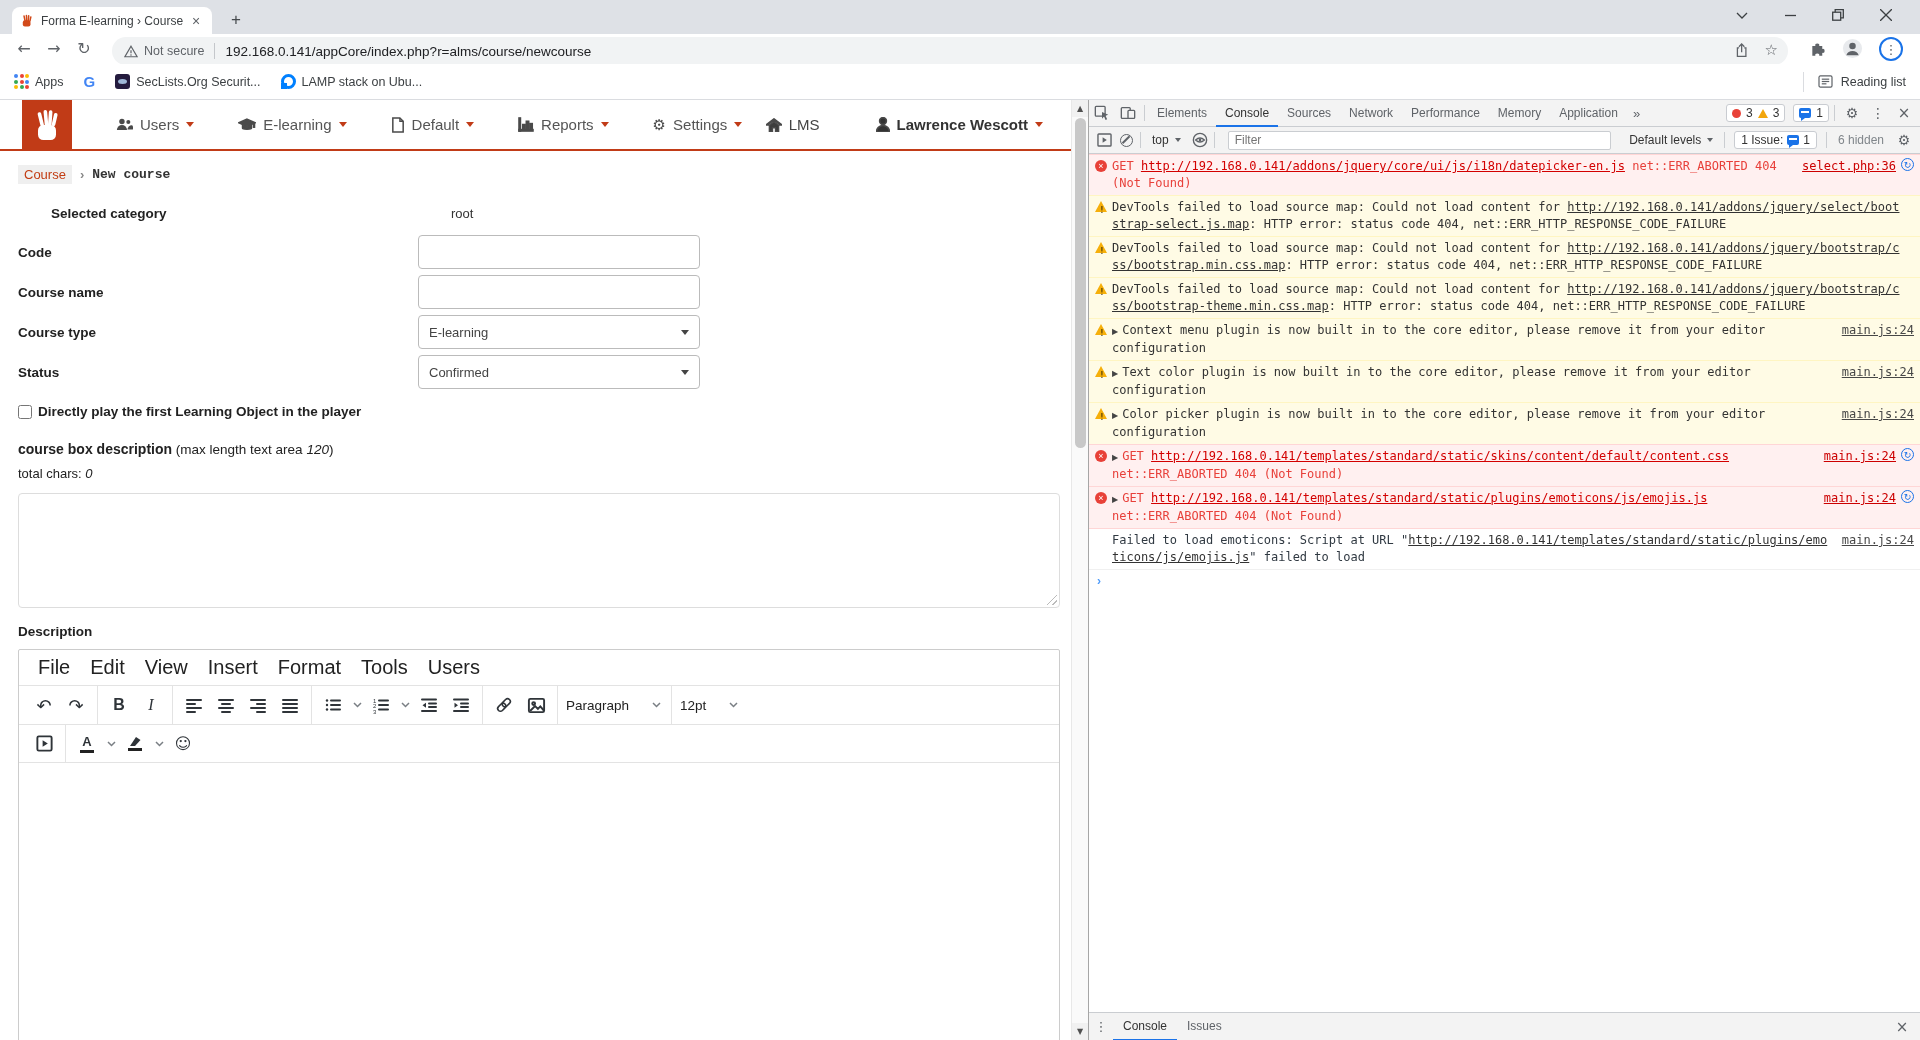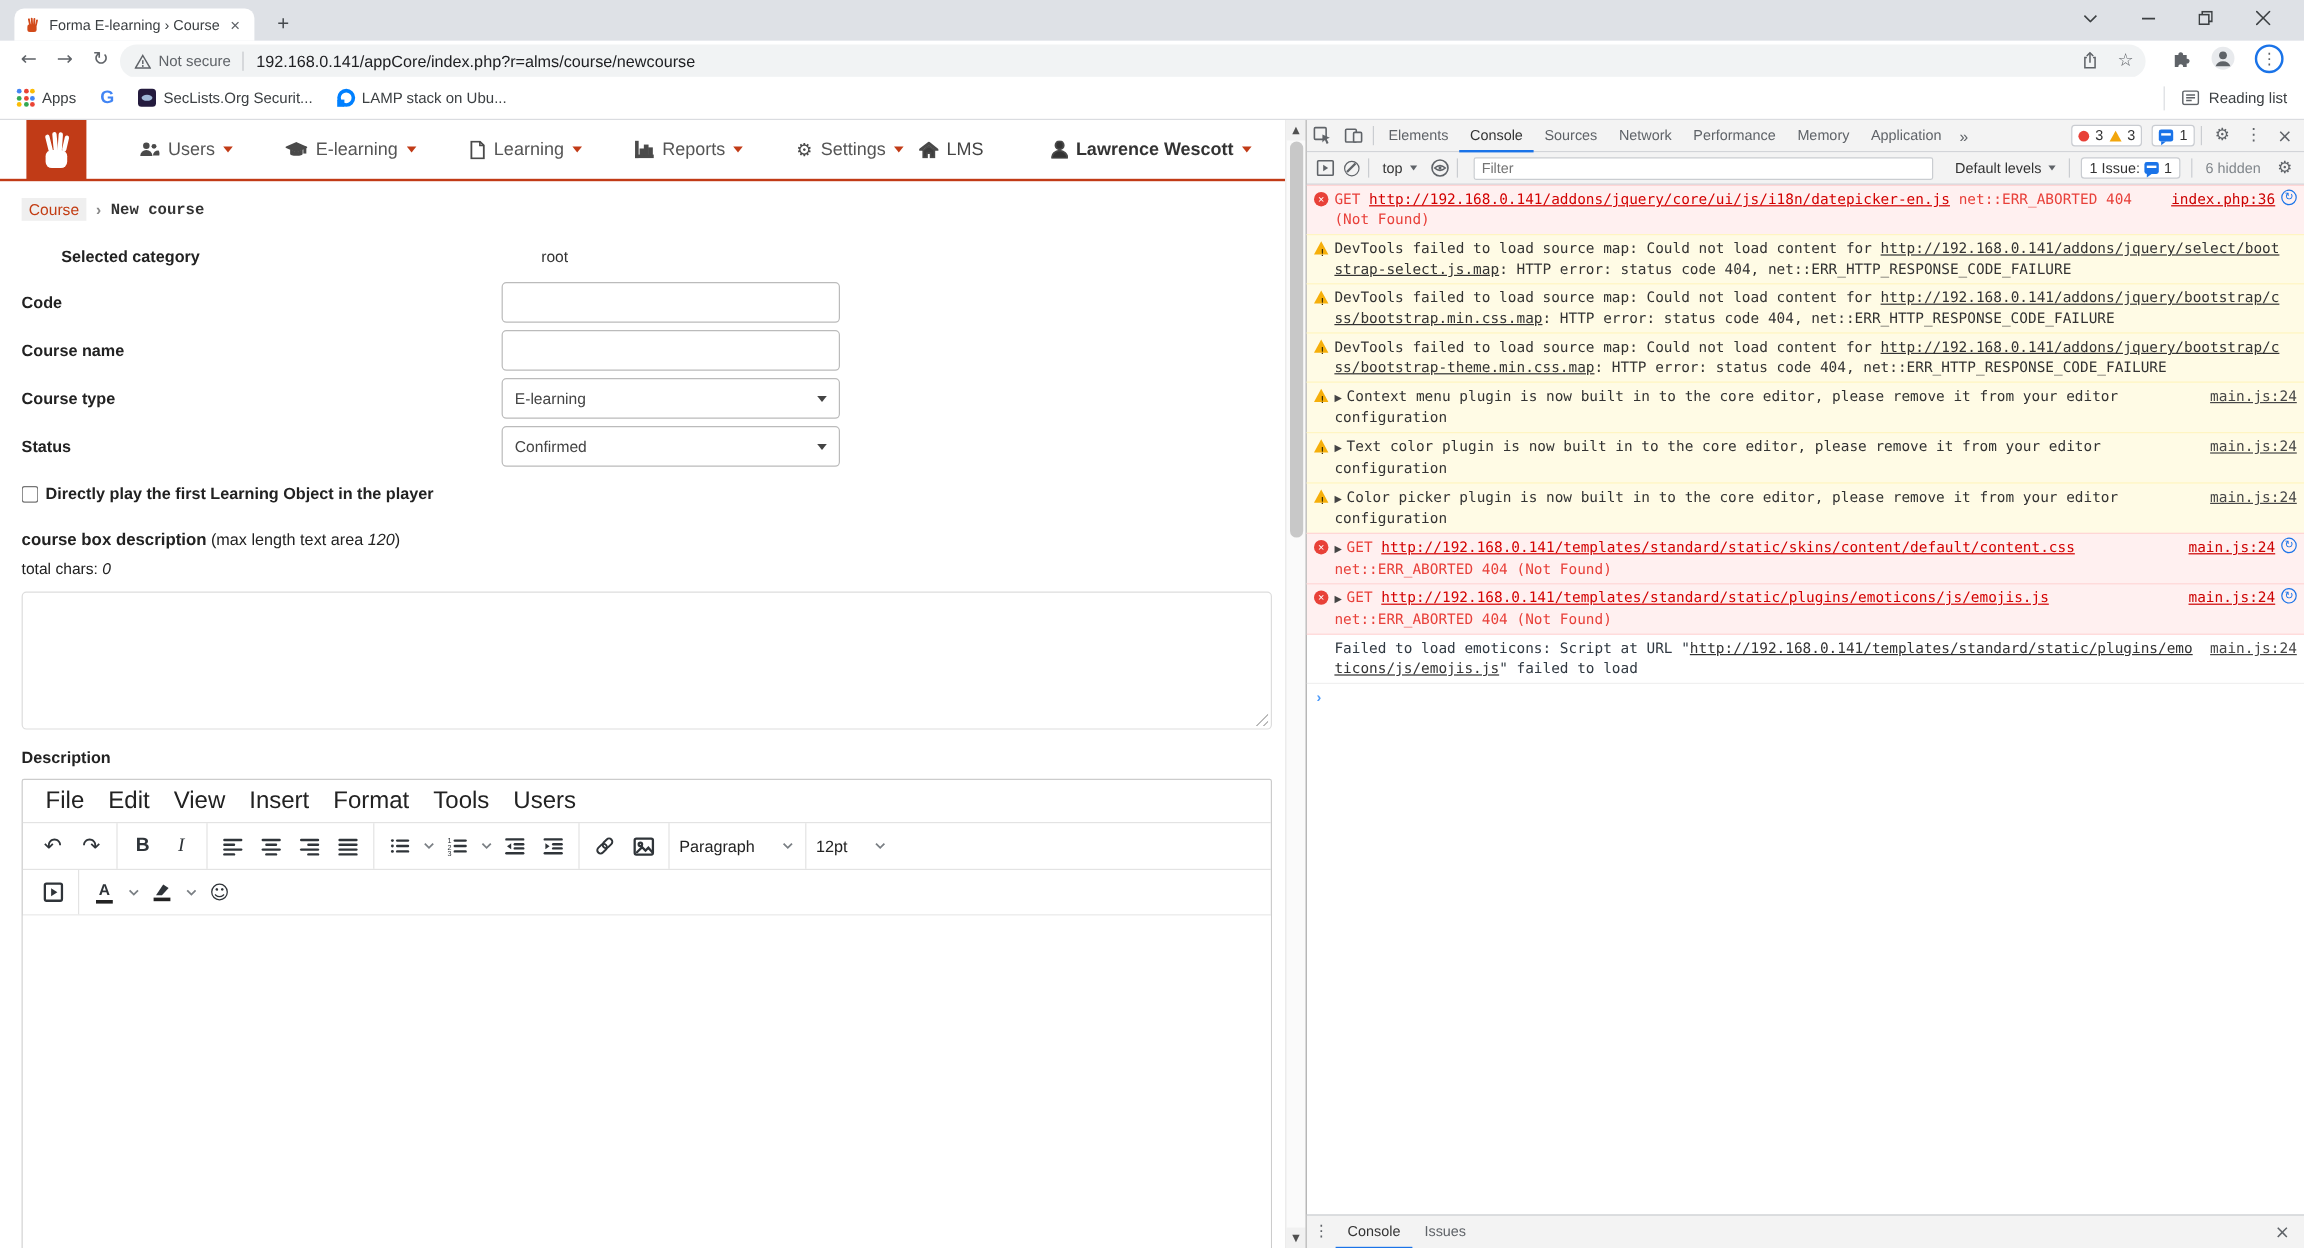--- a/index.html
+++ b/index.html
@@ -13,21 +13,21 @@
   .tab-title { font-size:12px; color:#3c4043; white-space:nowrap; overflow:hidden; flex:1; margin-left:7px; }
   .tab-close { color:#5f6368; font-size:14px; width:16px; text-align:center; cursor:pointer; }
   .newtab-btn { position:absolute; left:224px; top:8px; width:24px; height:24px; color:#45494d;
                 font-size:17px; text-align:center; line-height:24px; }
   .win-btn { position:absolute; top:0; width:40px; height:30px; display:flex; align-items:center; justify-content:center; }
   .win-btn svg { stroke:#3c4043; fill:none; stroke-width:1.3; }
 
   #toolbar { position:absolute; left:0; top:34px; width:1920px; height:30px; background:#fff; }
   .nav-glyph { position:absolute; top:3px; width:24px; height:24px; text-align:center; line-height:24px;
                font-size:16px; color:#5f6368; font-family:"DejaVu Sans",sans-serif; }
-  #omnibox { position:absolute; left:100px; top:3px; right:132px; height:28px; background:#f1f3f4;
+  #omnibox { position:absolute; left:112px; top:3px; right:132px; height:28px; background:#f1f3f4;
              border-radius:14px; display:flex; align-items:center; padding:0 12px; }
   .omni-sec { color:#5f6368; font-size:12.5px; display:flex; align-items:center; gap:6px; }
   .omni-div { width:1px; height:16px; background:#c4c7cb; margin:0 10px; }
   .omni-url { color:#202124; font-size:13.5px; }
   .omni-right { position:absolute; display:flex; gap:14px; right:10px; top:5px; }
 
   #bookmarks { position:absolute; left:0; top:64px; width:1920px; height:36px; background:#fff;
                border-bottom:1px solid #dadce0; display:flex; align-items:center; padding:0 14px; }
   .bm { display:flex; align-items:center; gap:6px; font-size:12.5px; color:#3c4043; margin-right:20px; white-space:nowrap; }
   .bm-grid { display:grid; grid-template-columns:repeat(3,4px); grid-gap:1.5px; }
@@ -334,21 +334,21 @@
             </g>
           </svg>
       <span>E-learning</span>
           <span class="caret"></span>
     </span>
     <span class="nav-item">
       <svg width="14" height="16" viewBox="0 0 14 17">
             <path d="M1.5 1 H9 L12.5 4.5 V16 H1.5 Z" fill="none" stroke="#4a4a4a" stroke-width="1.6"></path>
             <polyline points="9,1 9,4.5 12.5,4.5" fill="none" stroke="#4a4a4a" stroke-width="1.4"></polyline>
           </svg>
-      <span>Learning</span>
+      <span>Default</span>
           <span class="caret"></span>
     </span>
     <span class="nav-item">
       <svg width="16" height="15" viewBox="0 0 17 16">
             <g fill="#4a4a4a">
               <rect x="1" y="1" width="1.6" height="14"></rect>
               <rect x="1" y="13.4" width="15" height="1.6"></rect>
               <rect x="5" y="8" width="2.6" height="4.5"></rect>
               <rect x="8.8" y="4.5" width="2.6" height="8"></rect>
               <rect x="12.6" y="7" width="2.6" height="5.5"></rect>
@@ -700,21 +700,21 @@
     <span class="glyph-btn">⚙</span>
   </div>
 
   <div id="dt-messages">
       <div class="console-row error">
         <span class="msg-icon-wrap">
           <span class="icon-error">×</span>
         </span>
         <span class="msg-content">GET <a class="msg-link">http://192.168.0.141/addons/jquery/core/ui/js/i18n/datepicker-en.js</a> net::ERR_ABORTED 404 (Not Found)</span>
         <span class="msg-right">
-          <a class="msg-source">index.php:36</a>
+          <a class="msg-source">select.php:36</a>
           <span class="initiator-ic">↻</span>
         </span>
       </div>
       <div class="console-row warning">
         <span class="msg-icon-wrap">
           <span class="icon-warning"></span>
         </span>
         <span class="msg-content">DevTools failed to load source map: Could not load content for <a class="msg-link">http://192.168.0.141/addons/jquery/select/bootstrap-select.js.map</a>: HTTP error: status code 404, net::ERR_HTTP_RESPONSE_CODE_FAILURE</span>
         <span class="msg-right"></span>
       </div>

